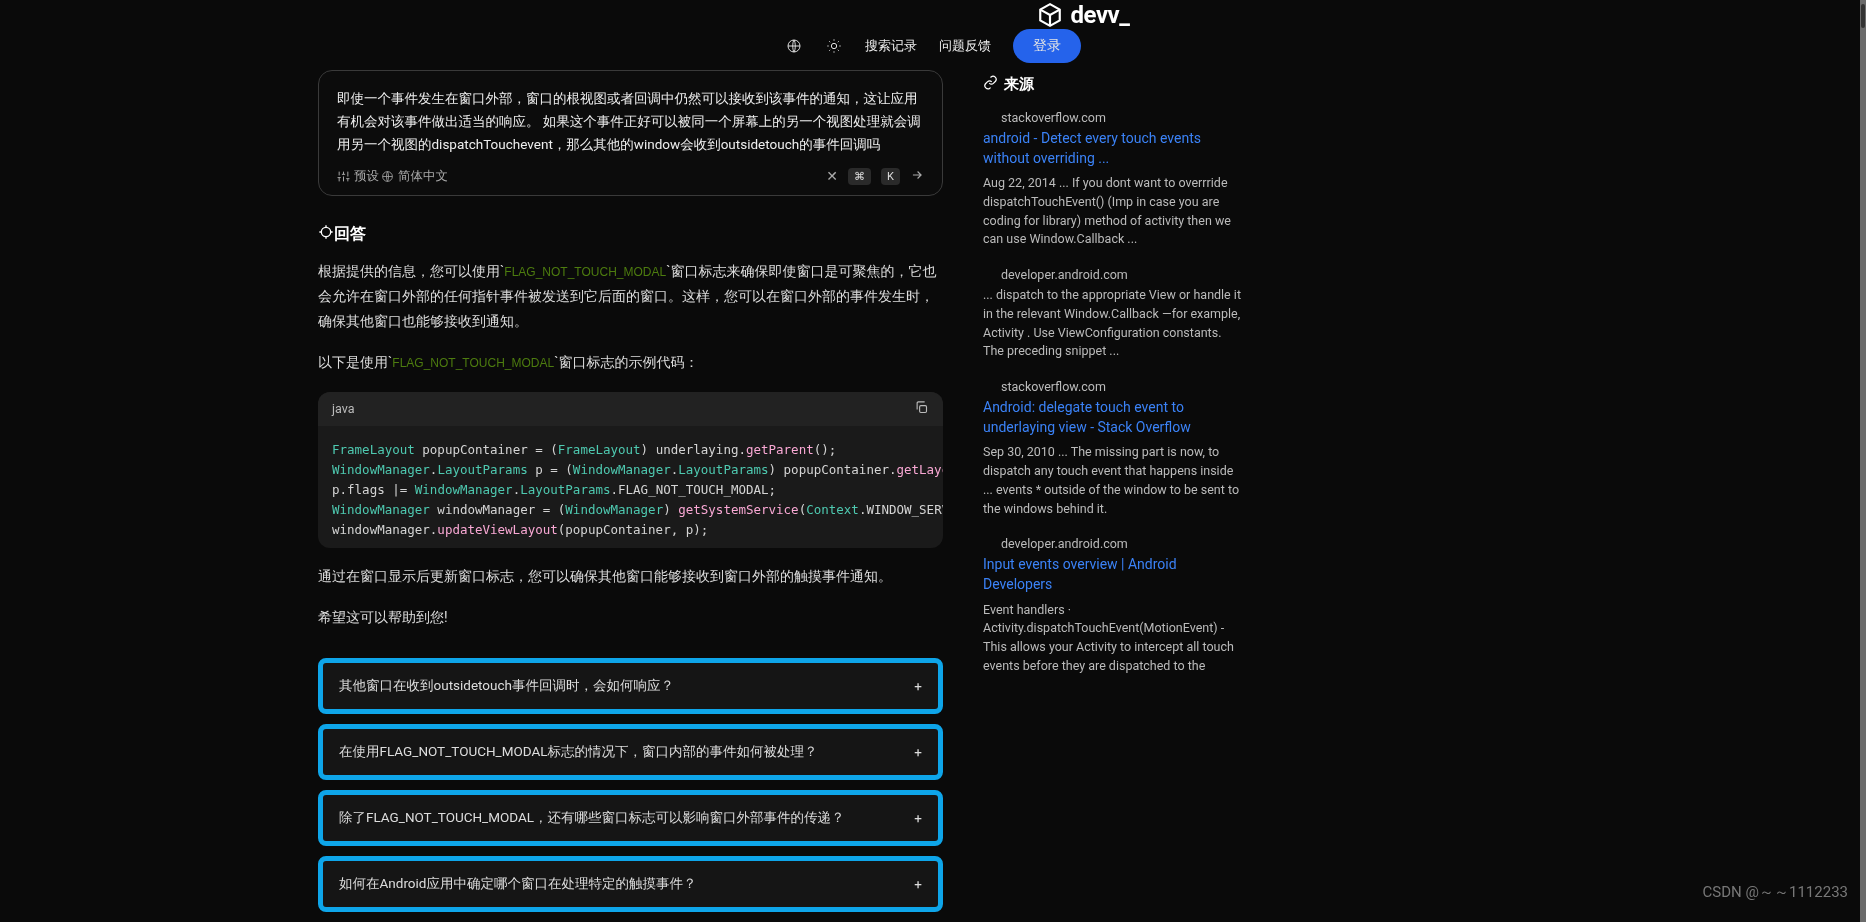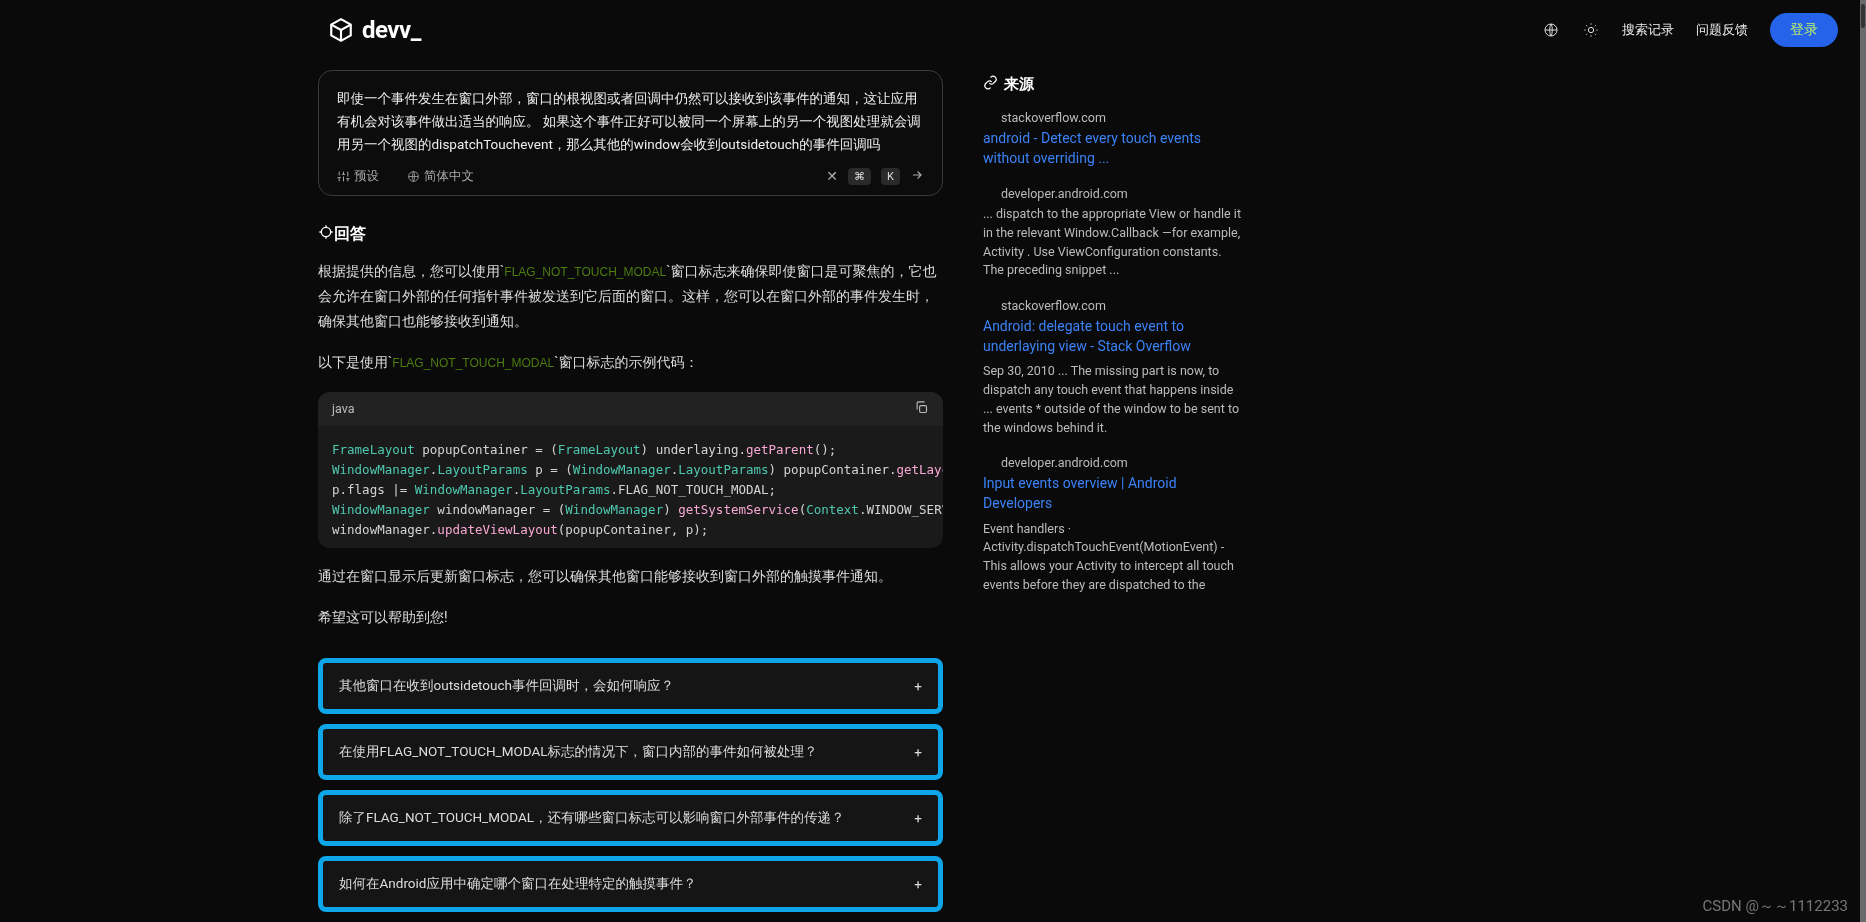--- a/index.html
+++ b/index.html
@@ -1,31 +1,31 @@
 <!DOCTYPE html>
 <html><head>
 <meta charset="utf-8">
 <style>
 * { margin:0; padding:0; box-sizing:border-box; }
 body { background:#0a0a0a; color:#e5e5e5; font-family:-apple-system,BlinkMacSystemFont,"Segoe UI",Roboto,sans-serif; font-size:14px; width:1866px; height:922px; overflow:hidden; position:relative; }
-.header { display:flex; align-items:center; justify-content:space-between; padding:12px 28px; height:60px; }
+.header { display:flex; align-items:center; justify-content:space-between; padding:1px 28px; height:60px;flex-direction:column; }
 .logo-wrap { display:flex; align-items:center; gap:8px; margin-left:300px;}
 .logo-box { width:26px; height:26px; }
 .logo-text { font-size:24px; font-weight:700; color:#fff; letter-spacing:-0.5px;}
 .nav-right { display:flex; align-items:center; gap:22px; color:#ddd; }
 .nav-link { font-size:13px; color:#eee; cursor:pointer; }
 .icon-btn { width:18px;height:18px; display:inline-flex; align-items:center; justify-content:center; cursor:pointer; color:#ddd;}
-.login-btn { background:#2563eb; color:#bef264; padding:8px 20px; border-radius:20px; font-size:14px; border:none; cursor:pointer;}
+.login-btn { background:#2563eb; color:#e5e5e5; padding:8px 20px; border-radius:20px; font-size:14px; border:none; cursor:pointer;}
 .main-wrap{ display:flex; gap:40px; padding:10px 0 0 0; margin-left:318px;}
 .main-left{ width:625px;}
 .main-right{ width:260px; padding-top:5px;}
 .query-box{ border:1px solid #3a3a3a; border-radius:14px; padding:16px 18px 10px 18px; background:#0c0c0c;}
 .query-text{ font-size:13.5px; line-height:1.7; color:#eee;}
 .query-toolbar{ display:flex; align-items:center; justify-content:space-between; margin-top:12px;}
-.query-left{ display:flex; align-items:center; gap:28px; color:#aaa; font-size:12.5px;}
+.query-left{ display:flex; align-items:center; gap:2px; color:#aaa; font-size:12.5px;}
 .query-right{ display:flex; align-items:center; gap:10px; color:#aaa;}
 .kbd{ background:#2a2a2a; border-radius:4px; padding:2px 6px; font-size:11px; color:#ddd;}
 .ans-wrap{ margin-top:28px;}
 .ans-head{ display:flex; align-items:center; font-size:16px; font-weight:700; color:#fff; margin-bottom:14px;}
 .ans-body p{ font-size:14px; line-height:1.8; color:#ddd; margin-bottom:16px;}
 .ans-body .inline-code{ font-family:Liberation Sans, sans-serif; font-size:12px; color:#4d7c0f;}
 .code-block{ background:#1a1a1a; border-radius:12px; overflow:hidden; margin:8px 0 16px 0;}
 .code-head{ display:flex; justify-content:space-between; align-items:center; padding:8px 14px; background:#222; color:#bbb; font-size:12.5px;}
 .code-body{ padding:14px 14px 8px 14px; font-family:ui-monospace,Menlo,Consolas,monospace; font-size:12.5px; line-height:1.6; white-space:pre; overflow-x:auto; color:#d4d4d4;}
 .code-body::-webkit-scrollbar{height:10px;}
@@ -36,21 +36,21 @@
 .t-method{color:#f9a8d4;}
 .followups{ margin-top:28px;}
 .followup{ background:#151515; border:5px solid #0ea5e9; border-radius:8px; padding:14px 16px; margin-bottom:10px; display:flex; justify-content:space-between; align-items:center; cursor:pointer;}
 .followup span{ font-size:13.5px; color:#ddd;}
 .plus{ color:#888; font-size:16px;}
 .src-head{ display:flex; align-items:center; gap:6px; font-size:15px; font-weight:700; color:#fff; margin-bottom:16px;}
 .src-item{ margin-bottom:18px;}
 .src-domain{ font-size:12.5px; color:#bbb; margin:0 0 4px 18px;}
 .src-title{ font-size:14px; color:#3b82f6; line-height:1.4; margin-bottom:6px; cursor:pointer;}
 .src-snippet{ font-size:12.5px; color:#bbb; line-height:1.5;}
-.watermark{ position:absolute; bottom:6px; right:18px; color:#777; font-size:15px;}
+.watermark{ position:absolute; bottom:20px; right:18px; color:#777; font-size:15px;}
 .right-bar{ position:absolute; right:0; top:0; width:6px; height:100%; background:#6b6b6b;}
 .right-bar-inner{ position:absolute; top:4px; right:1px; width:4px; height:24px; background:#333; border-radius:2px;}
 .copy-btn{ cursor:pointer; color:#bbb;}
 .close-x{ cursor:pointer; font-size:14px; color:#aaa;}
 .globe-lang{ display:flex; align-items:center; gap:4px; cursor:pointer;}
 </style>
 </head>
 <body>
 
 <div class="header">
@@ -179,20 +179,21 @@
             <path d="M10 13a5 5 0 0 0 7 0l3-3a5 5 0 0 0-7-7l-1 1"></path>
             <path d="M14 11a5 5 0 0 0-7 0l-3 3a5 5 0 0 0 7 7l1-1"></path>
           </svg>
       </span>
       <span>来源</span>
     </div>
 
     <div class="src-item">
       <div class="src-domain">stackoverflow.com</div>
       <div class="src-title">android - Detect every touch events without overriding ...</div>
+      <div class="src-snippet">Aug 22, 2014 ... If you dont want to overrride dispatchTouchEvent() (Imp in case you are coding for library) method of activity then we can use Window.Callback ...</div>
     </div>
     <div class="src-item">
       <div class="src-domain">developer.android.com</div>
       <div class="src-snippet">... dispatch to the appropriate View or handle it in the relevant Window.Callback —for example, Activity . Use ViewConfiguration constants. The preceding snippet ...</div>
     </div>
     <div class="src-item">
       <div class="src-domain">stackoverflow.com</div>
       <div class="src-title">Android: delegate touch event to underlaying view - Stack Overflow</div>
       <div class="src-snippet">Sep 30, 2010 ... The missing part is now, to dispatch any touch event that happens inside ... events * outside of the window to be sent to the windows behind it.</div>
     </div>

